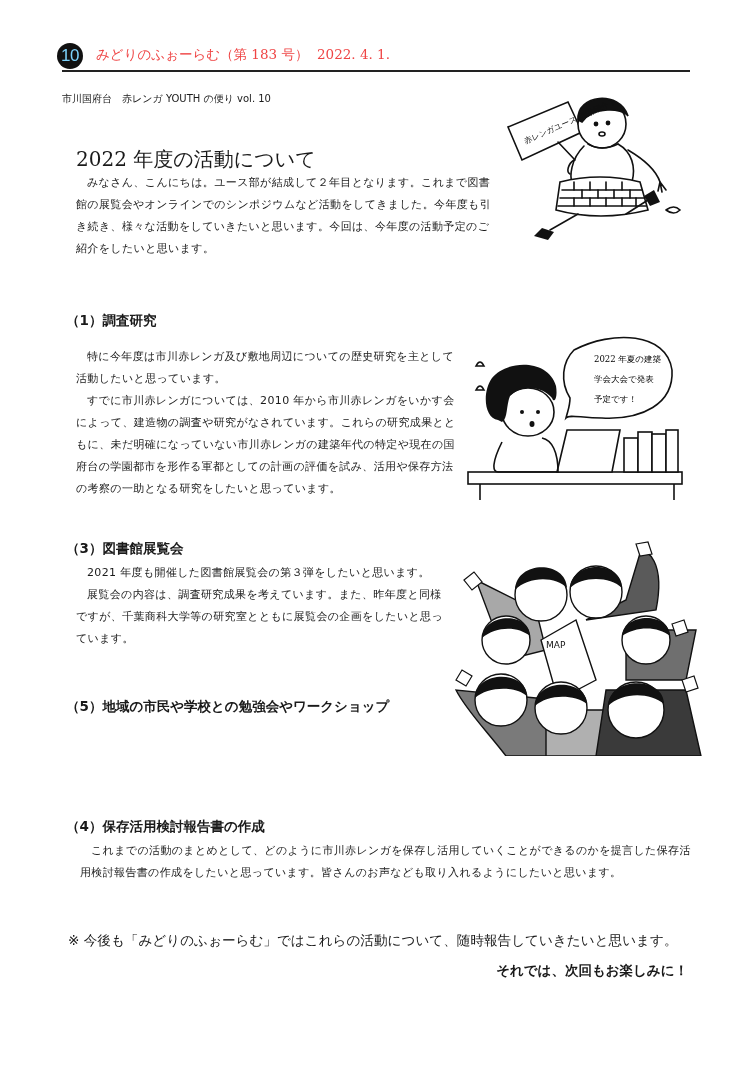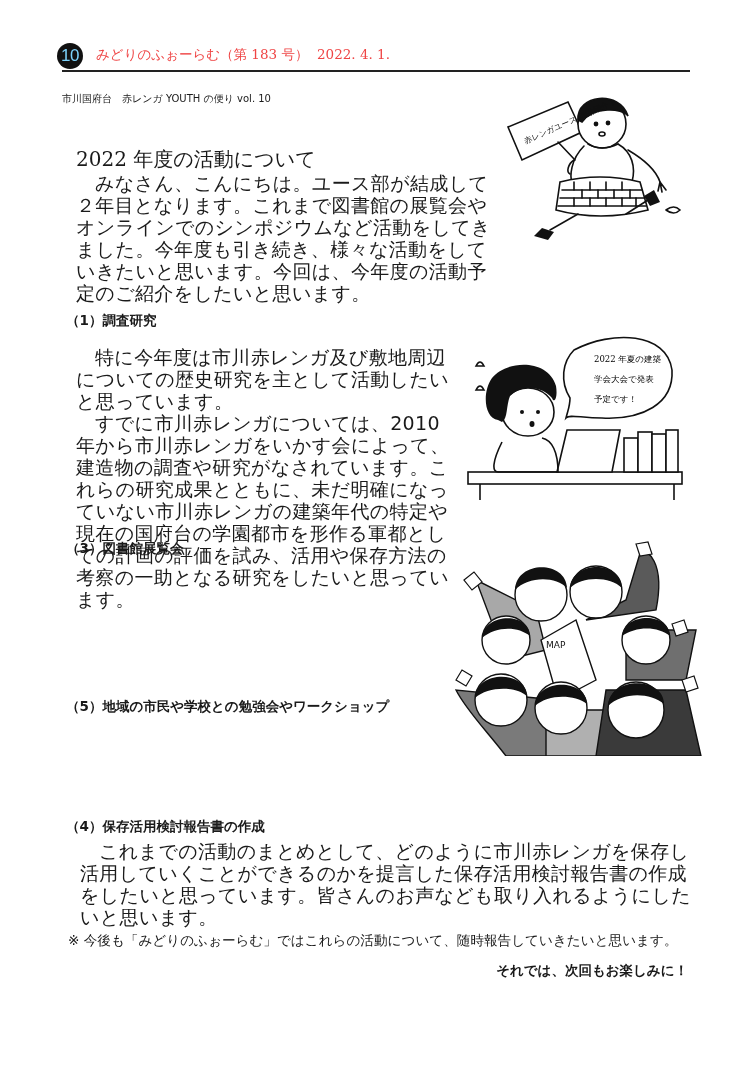--- a/index.html
+++ b/index.html
@@ -20,21 +20,21 @@
     .rule { left: 62px; top: 70px; width: 628px; height: 2px; background: #222; }
     .column-title {
       left: 62px; top: 92px; font-size: 10px; font-weight: normal; white-space: pre;
       font-family: "DejaVu Sans", sans-serif;
     }
     .main-title {
       left: 68px; top: 138px; font-family: "DejaVu Serif", "Liberation Serif", serif;
       font-size: 20px; font-weight: normal; margin: 8px;
     }
     p.body {
-      margin: 0; font-size: 19px; line-height: 22px; letter-spacing: 0.35px;
+      margin: 0; font-size: 11px; line-height: 22px; letter-spacing: 0.35px;
     }
     .indent { text-indent: 1em; }
     .sec-head { font-size: 13.5px; font-weight: bold; margin: 0; white-space: pre; }
     .closing { right: 60px; top: 962px; font-weight: bold; font-size: 13.5px; }
     .note { left: 60px; top: 930px; width: 632px; font-size: 13.6px; line-height: 21px; }
     .illus { position: absolute; }
     .bubble-text {
       font-family: "DejaVu Serif", serif; font-size: 8.5px; line-height: 18px; color: #222;
     }
   </style>
@@ -54,20 +54,24 @@
 <div class="abs" style="left:66px; top:312px; width:390px;">
   <h2 class="sec-head">（1）調査研究</h2>
   <div style="padding-left:10px; margin-top:16px;">
     <p class="body indent">特に今年度は市川赤レンガ及び敷地周辺についての歴史研究を主として活動したいと思っています。</p>
     <p class="body indent">すでに市川赤レンガについては、2010 年から市川赤レンガをいかす会によって、建造物の調査や研究がなされています。これらの研究成果とともに、未だ明確になっていない市川赤レンガの建築年代の特定や現在の国府台の学園都市を形作る軍都としての計画の評価を試み、活用や保存方法の考察の一助となる研究をしたいと思っています。</p>
   </div>
 </div>
 
 <div class="abs" style="left:66px; top:540px; width:380px;">
   <h2 class="sec-head">（3）図書館展覧会</h2>
+  <div style="padding-left:10px; margin-top:4px;">
+    <p class="body indent">2021 年度も開催した図書館展覧会の第３弾をしたいと思います。</p>
+    <p class="body indent">展覧会の内容は、調査研究成果を考えています。また、昨年度と同様ですが、千葉商科大学等の研究室とともに展覧会の企画をしたいと思っています。</p>
+  </div>
 </div>
 
 <div class="abs" style="left:66px; top:698px; width:390px;">
   <h2 class="sec-head">（5）地域の市民や学校との勉強会やワークショップ</h2>
 </div>
 
 <div class="abs" style="left:66px; top:818px; width:630px;">
   <h2 class="sec-head">（4）保存活用検討報告書の作成</h2>
   <div style="padding-left:14px; margin-top:4px;">
     <p class="body indent">これまでの活動のまとめとして、どのように市川赤レンガを保存し活用していくことができるのかを提言した保存活用検討報告書の作成をしたいと思っています。皆さんのお声なども取り入れるようにしたいと思います。</p>

